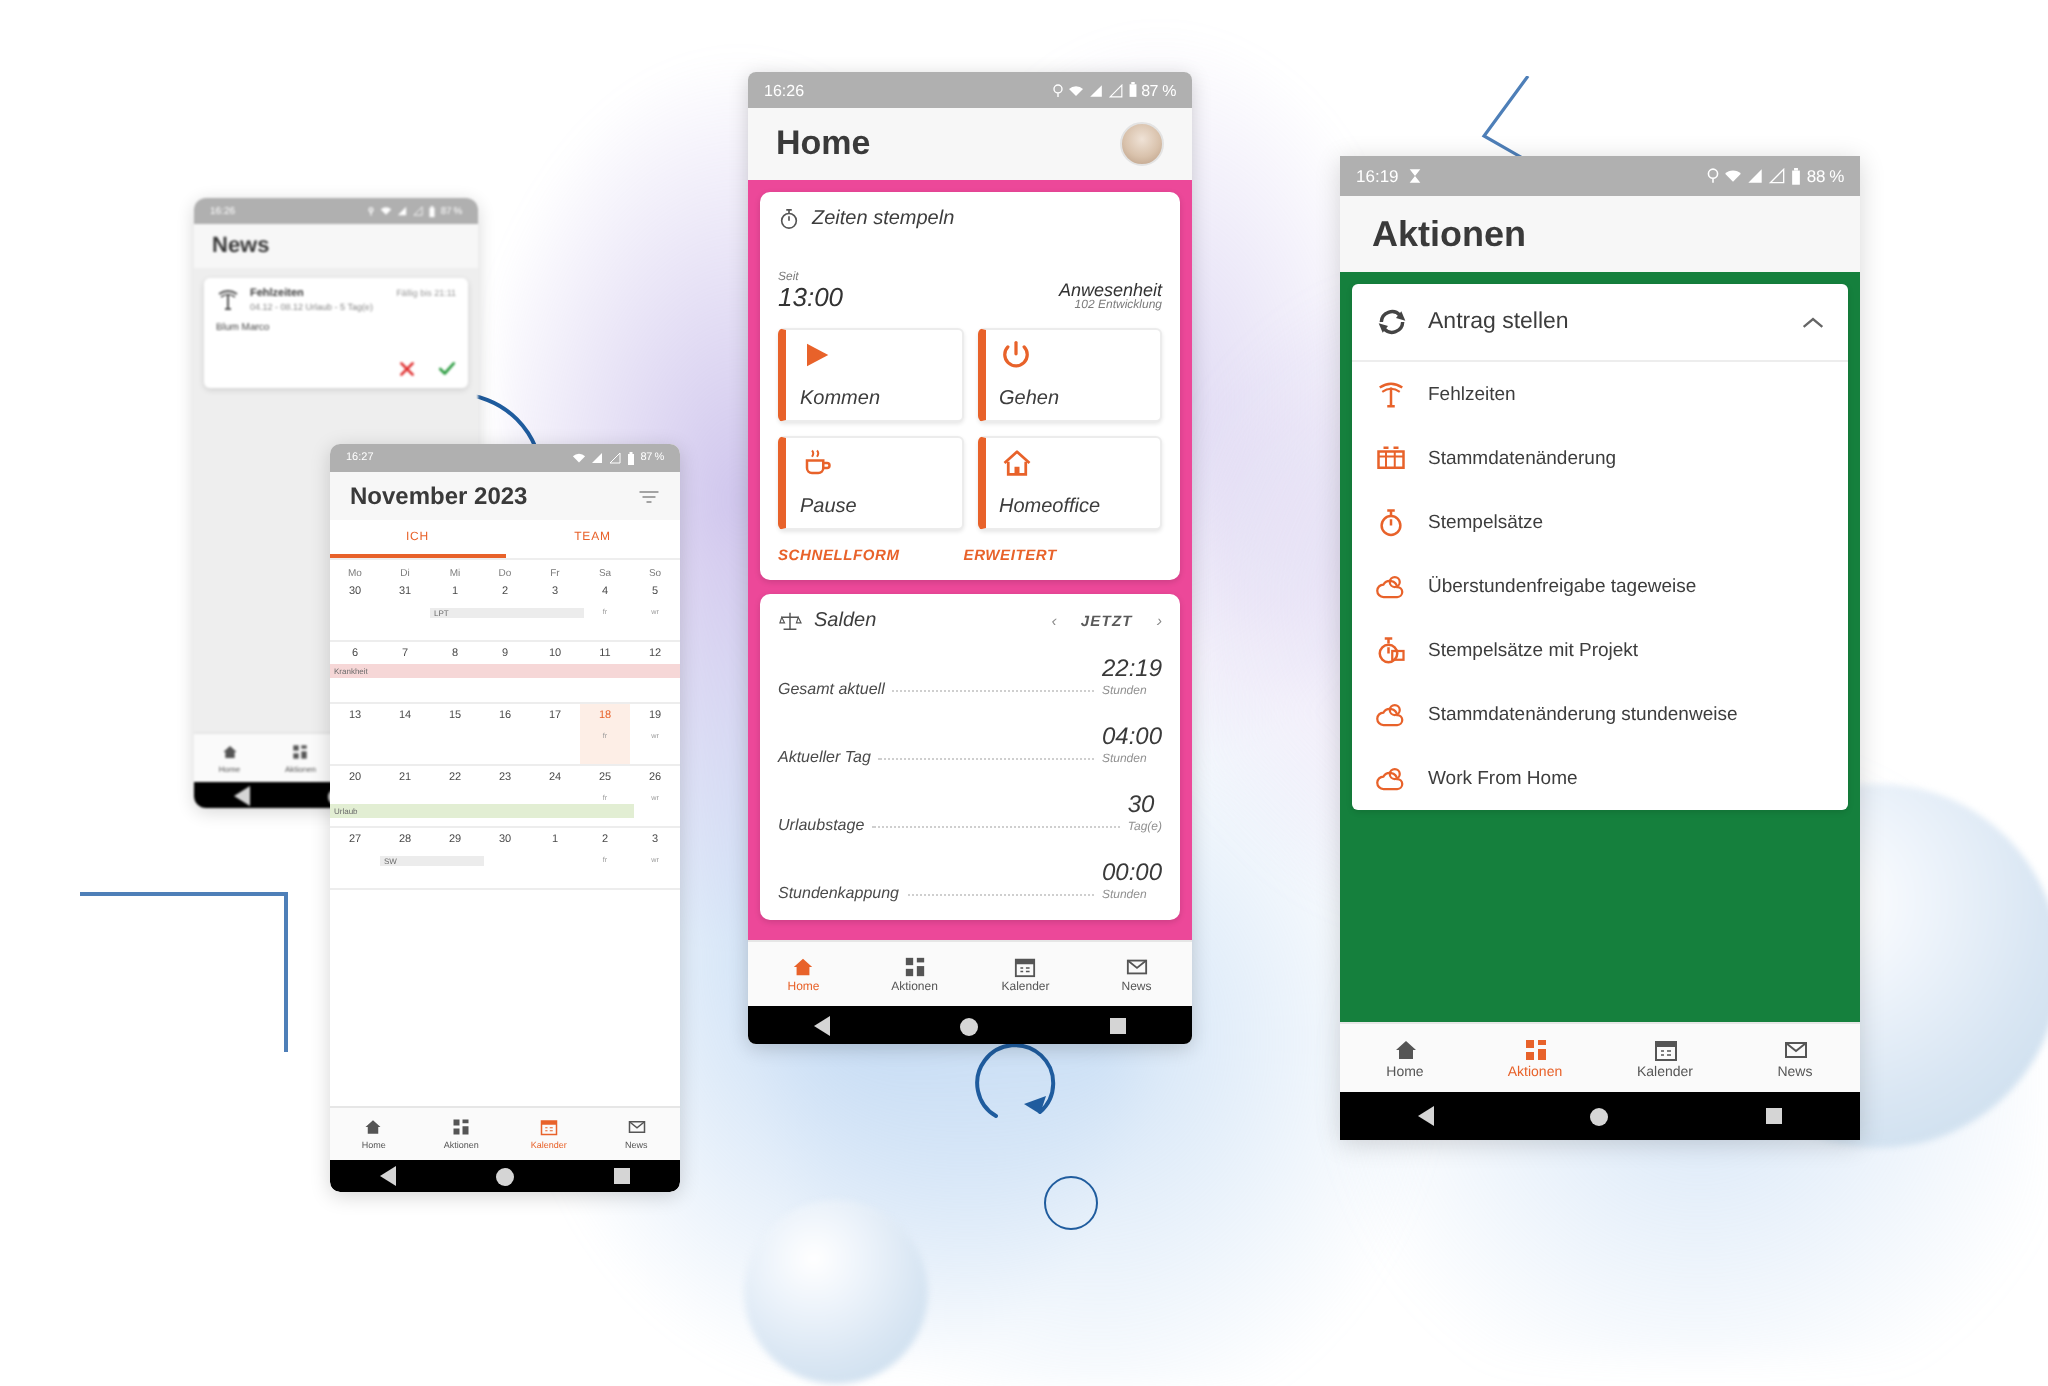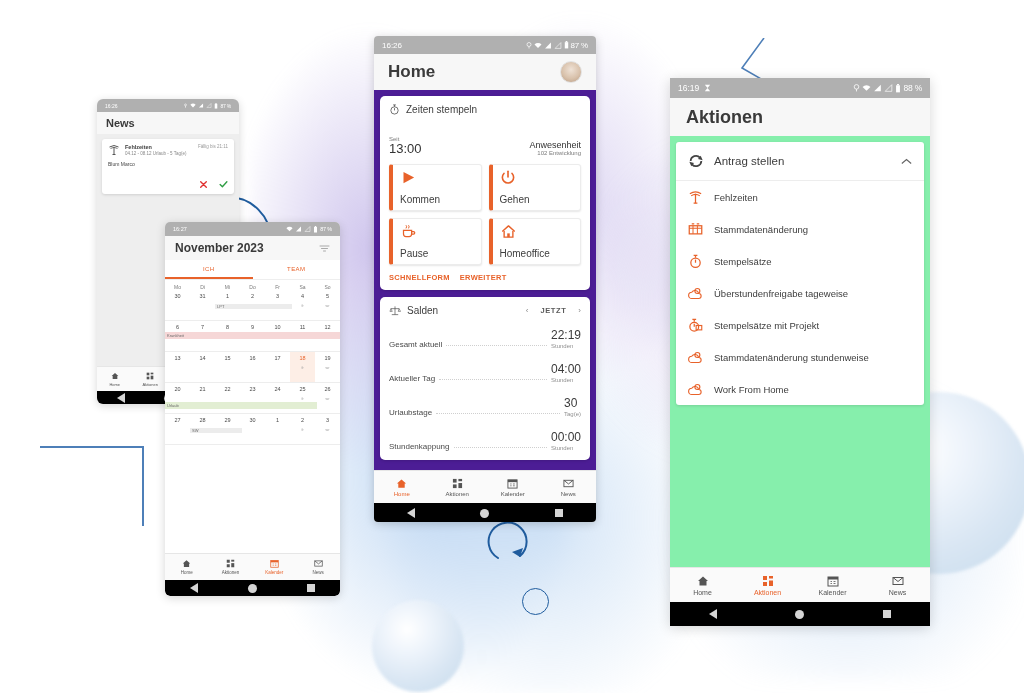--- a/index.html
+++ b/index.html
@@ -70,53 +70,53 @@
   .tri{width:0;height:0;border-top:5px solid transparent;border-bottom:5px solid transparent;border-right:8px solid #d5d5d5;}
   .cir{width:9px;height:9px;border-radius:50%;background:#d5d5d5;}
   .sq{width:8px;height:8px;background:#d5d5d5;}
 
   
   #phone-home{left:374px;top:36px;width:222px;height:486px;border-radius:4px;box-shadow:0 2px 10px rgba(0,0,0,.18);}
   #phone-home .statusbar{height:18px;font-size:8px;color:#fff;}
   #phone-home .appbar{height:36px;padding:0 14px;}
   #phone-home .appbar .title{font-size:17px;}
   .avatar{width:20px;height:20px;border-radius:50%;background:radial-gradient(circle at 50% 38%, #efe2d6 0%,#d9c2ac 55%,#b99c83 100%);border:1px solid #e3e3e3;}
-  .hbody{background:#4c1d95;padding:6px;height:calc(100% - 18px - 36px - 32px - 20px);box-sizing:border-box;overflow:hidden;}
+  .hbody{background:#ec4899;padding:6px;height:calc(100% - 18px - 36px - 32px - 20px);box-sizing:border-box;overflow:hidden;font-style:italic;}
   .card{background:#fff;border-radius:5px;box-shadow:0 1px 3px rgba(0,0,0,.14);margin-bottom:7px;padding:8px 9px;}
   .card-head{display:flex;align-items:center;gap:6px;font-size:10px;color:#3d3d3d;}
   .seit-row{display:flex;justify-content:space-between;align-items:flex-end;margin-top:7px;}
   .seit-lab{font-size:6px;color:#7b7b7b;}
   .seit-val{font-size:13px;color:#333;line-height:1.05;}
   .anw-lab{font-size:9px;color:#333;text-align:right;margin-top:18px;}
   .anw-sub{font-size:6px;color:#7b7b7b;text-align:right;}
   .btn-grid{display:grid;grid-template-columns:1fr 1fr;gap:7px;margin-top:8px;}
   .stamp-btn{
     background:#fff;border:1px solid #ececec;border-left:4px solid #e8622a;border-radius:3px;
     height:47px;padding:5px 7px;box-sizing:border-box;display:flex;flex-direction:column;
     justify-content:space-between;box-shadow:0 1px 2px rgba(0,0,0,.10);
   }
   .stamp-btn .slabel{font-size:10px;color:#3d3d3d;}
-  .quick-row{display:flex;gap:10px;margin-top:8px;}
+  .quick-row{display:flex;gap:32px;margin-top:8px;}
   .quick-row span{font-size:7.5px;color:#e8622a;font-weight:bold;letter-spacing:.3px;}
   .salden-head{display:flex;align-items:center;justify-content:space-between;}
   .salden-nav{display:flex;align-items:center;gap:12px;color:#8a8a8a;font-size:8px;}
   .salden-nav .jetzt{font-size:7.5px;letter-spacing:.6px;color:#5a5a5a;font-weight:bold;}
   .srow{display:flex;justify-content:space-between;align-items:flex-end;margin-top:9px;border-bottom:1px dotted transparent;}
   .srow .k{font-size:8px;color:#4a4a4a;flex:0 0 auto;}
   .srow .dots{flex:1;border-bottom:1px dotted #cfcfcf;margin:0 4px 3px 4px;height:1px;}
   .srow .vwrap{text-align:left;}
   .srow .v{font-size:12px;color:#3a3a3a;line-height:1;}
   .srow .u{font-size:6px;color:#909090;}
 
   
-  #phone-aktionen{left:670px;top:78px;width:260px;height:548px;box-shadow:0 2px 12px rgba(0,0,0,.16);}
+  #phone-aktionen{left:670px;top:78px;width:260px;height:492px;box-shadow:0 2px 12px rgba(0,0,0,.16);}
   #phone-aktionen .statusbar{height:20px;font-size:8.5px;}
   #phone-aktionen .appbar{height:38px;padding:0 16px;}
   #phone-aktionen .appbar .title{font-size:18px;}
-  .abody{background:#86efac;height:calc(100% - 20px - 38px - 34px - 24px);box-sizing:border-box;padding:6px 0 0 0;overflow:hidden;}
+  .abody{background:#15803d;height:calc(100% - 20px - 38px - 34px - 24px);box-sizing:border-box;padding:6px 0 0 0;overflow:hidden;}
   .acard{background:#fff;border-radius:3px;box-shadow:0 1px 3px rgba(0,0,0,.12);margin:0 6px;overflow:hidden;}
   .acard-head{display:flex;align-items:center;gap:10px;padding:11px 12px;border-bottom:1px solid #ededed;}
   .acard-head .atitle{flex:1;font-size:11.5px;color:#3d3d3d;}
   .arow{display:flex;align-items:center;gap:11px;padding:8.5px 12px;}
   .arow .alabel{font-size:9.5px;color:#3d3d3d;}
   #phone-aktionen .navitem .nlabel{font-size:7px;}
 
   
   #phone-news{left:97px;top:99px;width:142px;height:305px;border-radius:6px;box-shadow:0 2px 9px rgba(0,0,0,.16);filter:blur(0.5px);}
   #phone-news .statusbar{height:13px;font-size:5px;}

